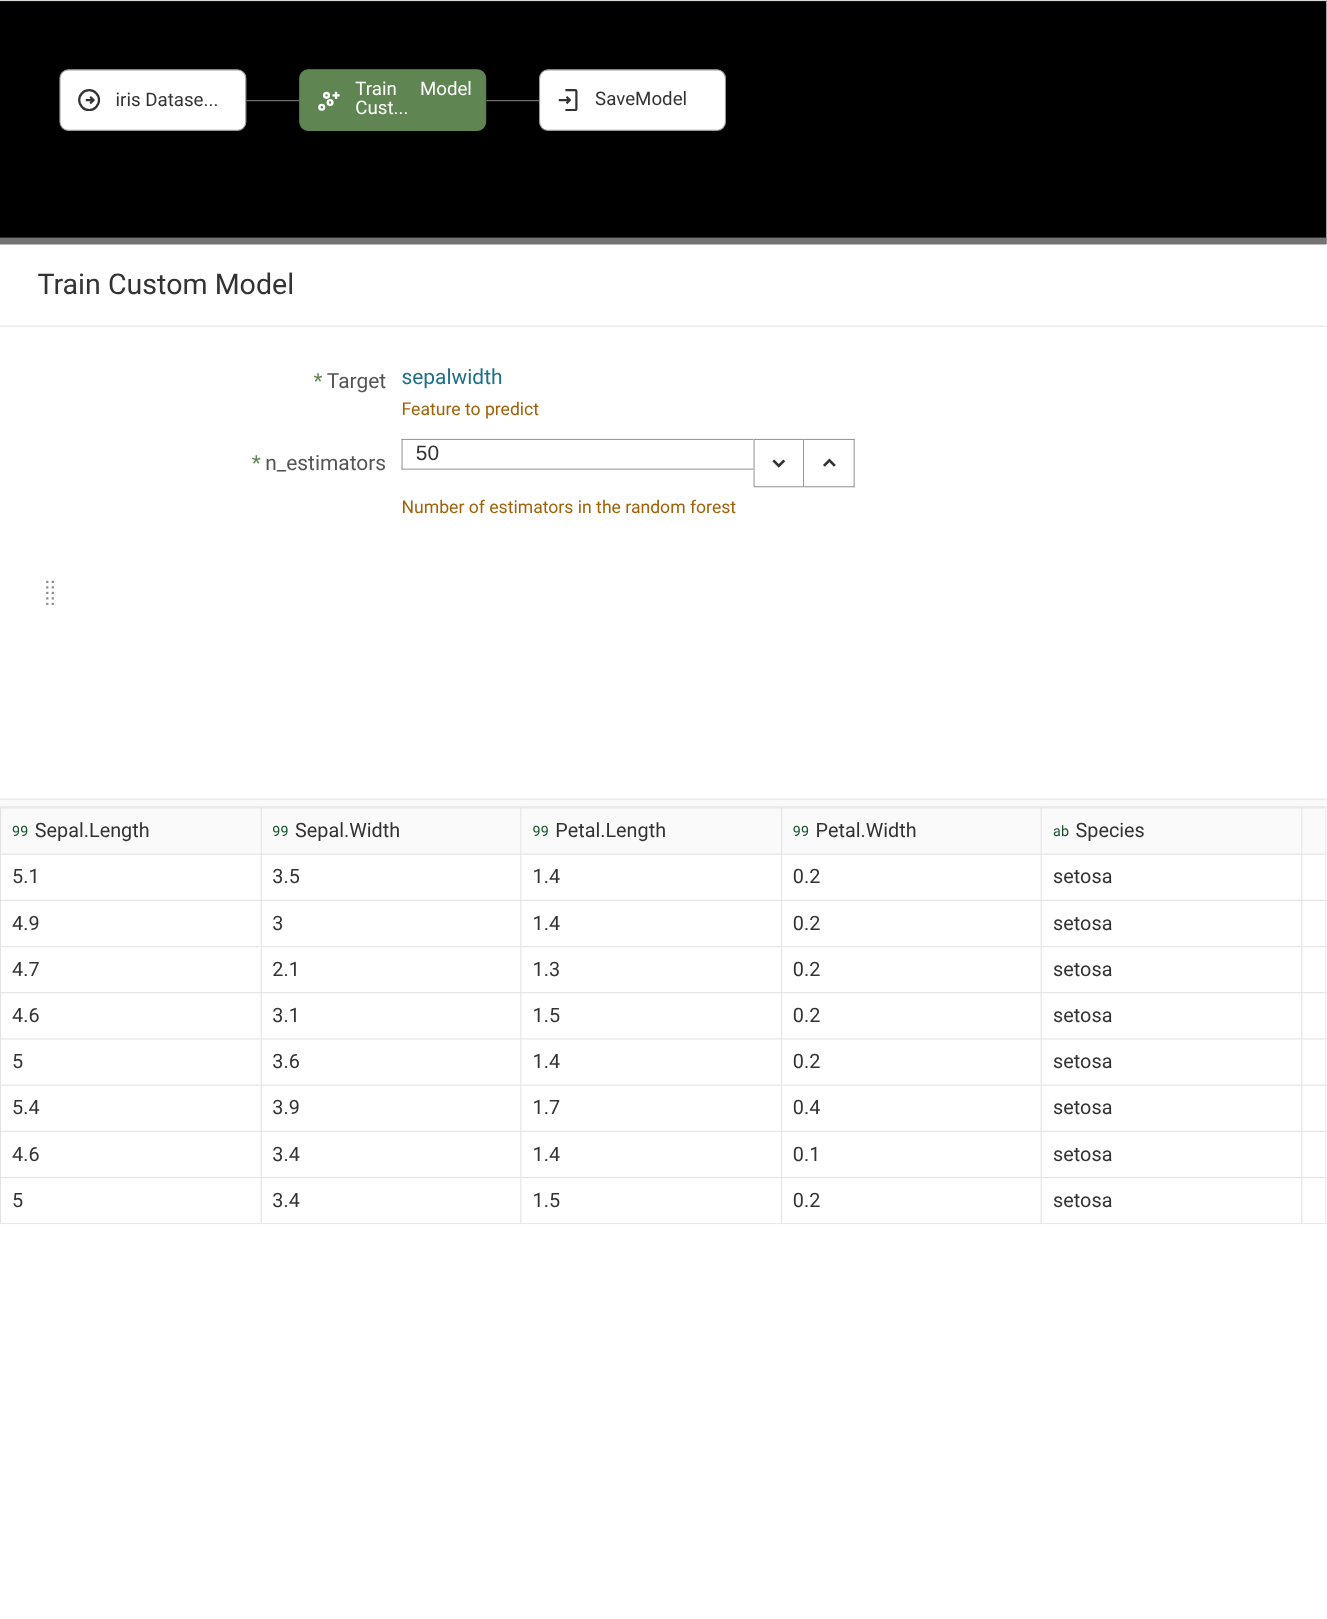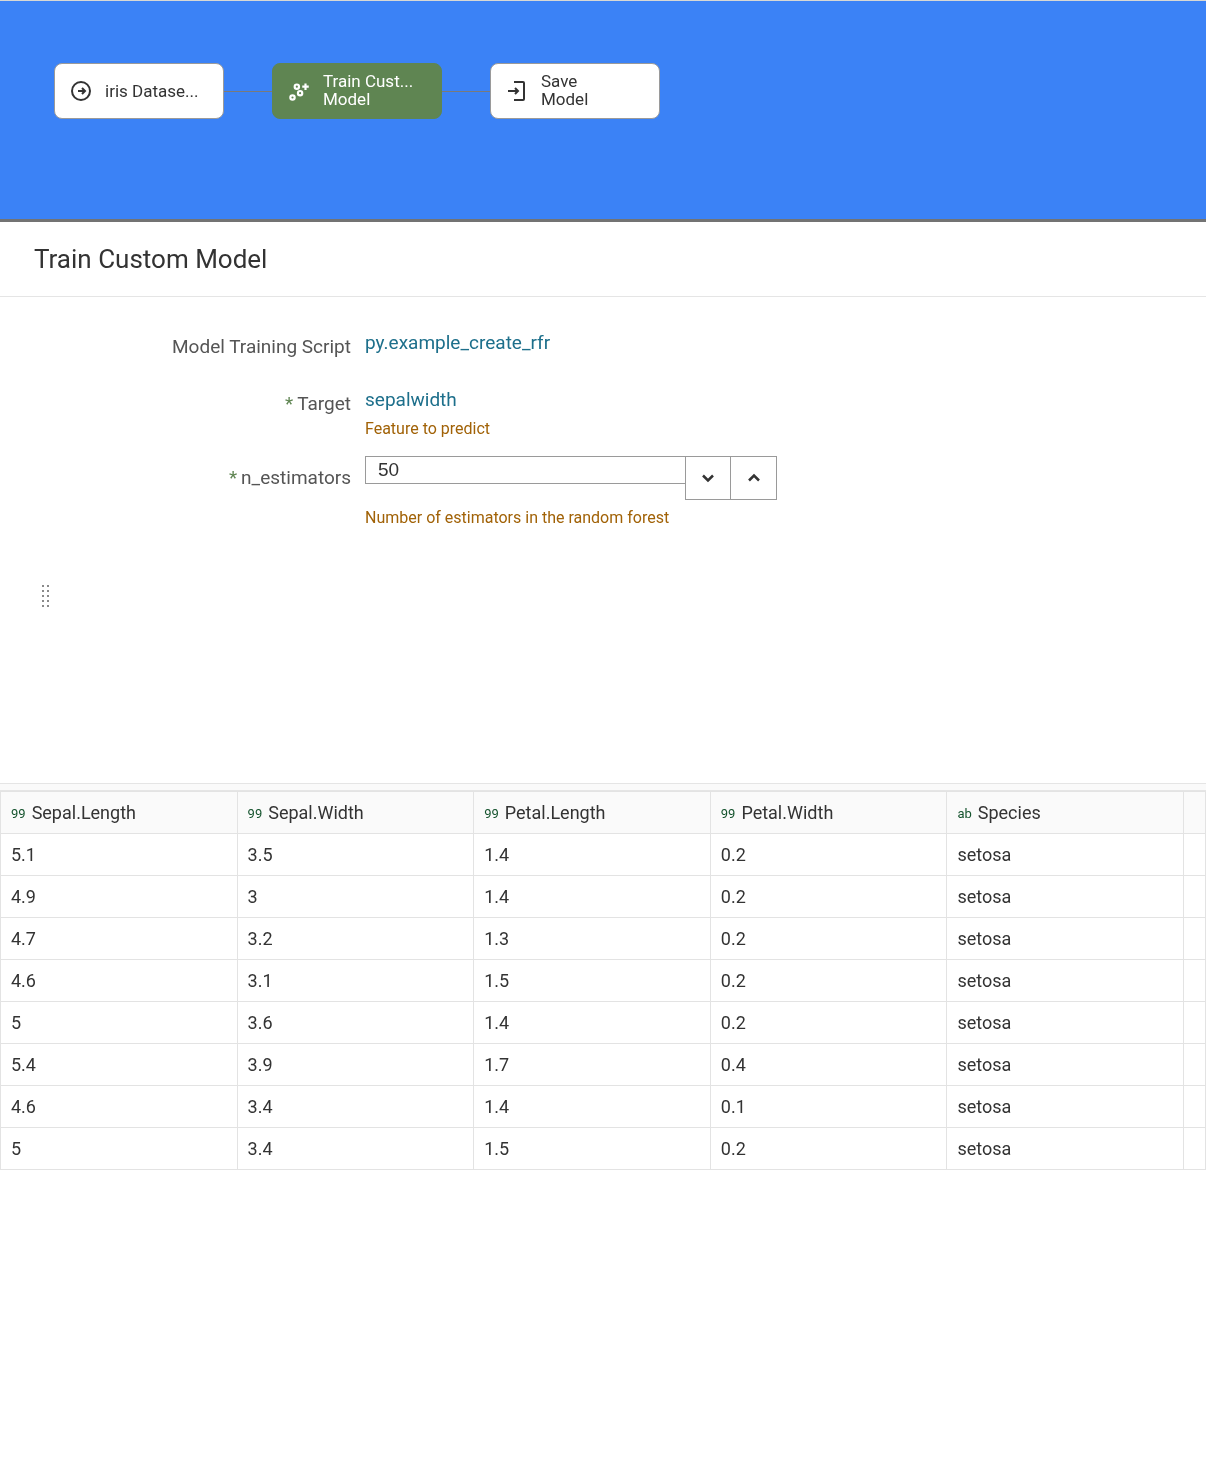--- a/index.html
+++ b/index.html
@@ -4,23 +4,23 @@
 <style>
   * { box-sizing: border-box; }
   body {
     margin: 0;
     font-family: -apple-system, BlinkMacSystemFont, "Segoe UI", Roboto, Arial, sans-serif;
     background: #fff;
     color: #333;
     width: 1206px;
   }
   .canvas-area {
-    background: #3b82f6;
+    background: #000000;
     border-top: 1px solid #d8d8d4;
-    border-bottom: 3px solid #737373;
+    border-bottom: 6px solid #737373;
     height: 222px;
     padding: 62px 0 0 54px;
     position: relative;
   }
   .nodes {
     display: flex;
     align-items: center;
   }
   .node {
     background: #fff;
@@ -43,21 +43,20 @@
   .node .icon-wrap {
     flex: 0 0 28px;
     height: 28px;
     display:flex;
     align-items:center;
     justify-content:center;
   }
   .node .label-wrap {
     line-height: 1.05;
     display: flex;
-    flex-direction: column;
   }
   .connector {
     width: 48px;
     height: 0;
     border-top: 1px solid #7a7a7a;
   }
   .panel-header-wrap {
     border-bottom: 1px solid #e5e5e5;
     padding: 22px 0 22px 34px;
     display:flex;
@@ -215,28 +214,20 @@
     </div>
   </div>
 </div>
 
 <div class="panel-header-wrap">
   <span class="panel-title">Train Custom Model</span>
 </div>
 
 <div class="form-area">
 
-  <div class="form-row" style="margin-bottom:30px;">
-    <div class="form-label-col">
-      <span>Model Training Script</span>
-    </div>
-    <div class="form-value-col">
-      <span class="link-val">py.example_create_rfr</span>
-    </div>
-  </div>
 
   <div class="form-row">
     <div class="form-label-col">
       <span class="star">*</span><span>Target</span>
     </div>
     <div class="form-value-col">
       <span class="link-val">sepalwidth</span>
       <div class="helper">Feature to predict</div>
     </div>
   </div>
@@ -307,21 +298,21 @@
       <tr>
         <td>4.9</td>
         <td>3</td>
         <td>1.4</td>
         <td>0.2</td>
         <td>setosa</td>
         <td class="extra"></td>
       </tr>
       <tr>
         <td>4.7</td>
-        <td>3.2</td>
+        <td>2.1</td>
         <td>1.3</td>
         <td>0.2</td>
         <td>setosa</td>
         <td class="extra"></td>
       </tr>
       <tr>
         <td>4.6</td>
         <td>3.1</td>
         <td>1.5</td>
         <td>0.2</td>

